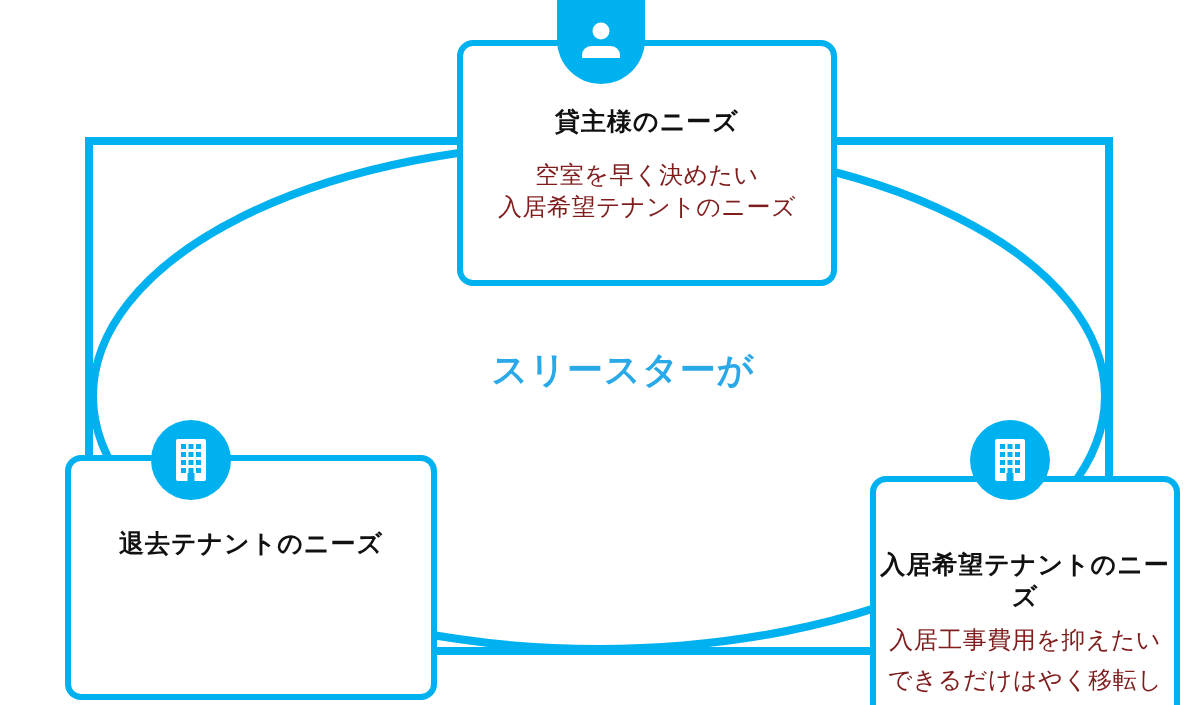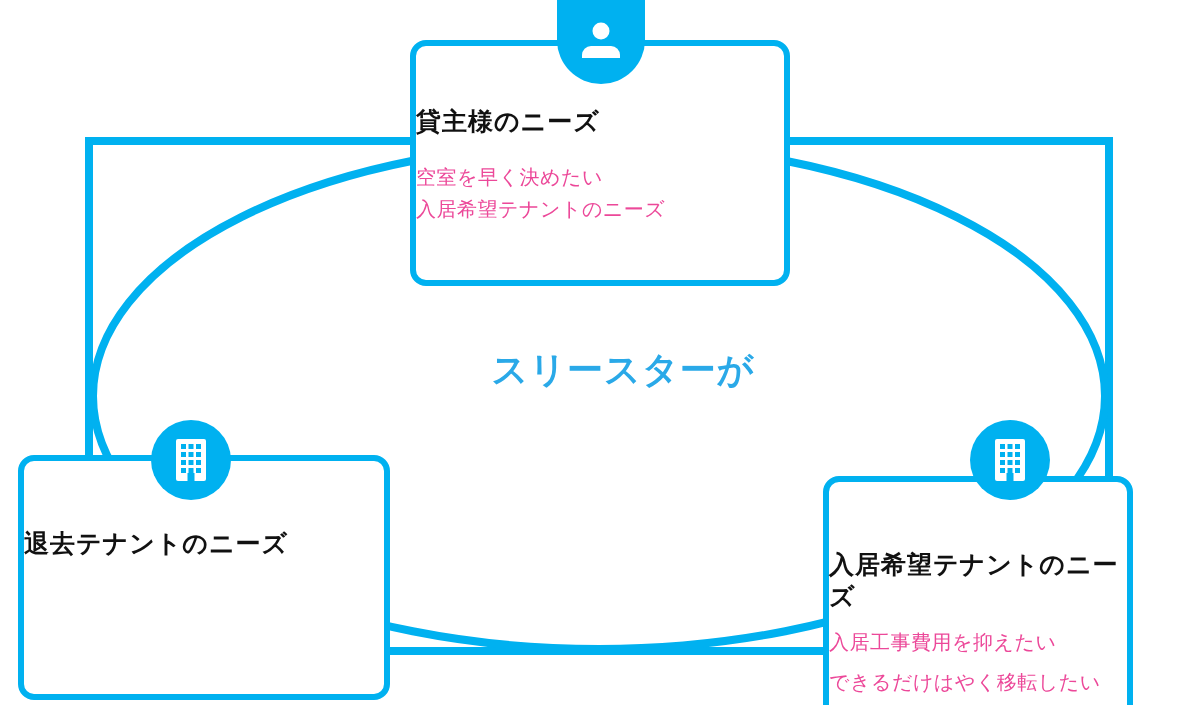--- a/index.html
+++ b/index.html
@@ -5,29 +5,29 @@
   html,body{margin:0;padding:0;background:#ffffff;}
   #canvas{
     position:relative;width:1200px;height:705px;overflow:hidden;background:#ffffff;
     font-family:"Liberation Sans","DejaVu Sans",sans-serif;
   }
   
   #bg-shapes{position:absolute;left:0;top:0;width:1200px;height:705px;}
   
   .card{
     position:absolute;background:#ffffff;border:6px solid #00b1f0;border-radius:16px;
-    box-sizing:border-box;text-align:left;
+    box-sizing:border-box;text-align:center;margin-left:47px;
   }
   .card-top{left:410px;top:40px;width:380px;height:246px;padding-top:59px;}
   .card-left{left:18px;top:455px;width:372px;height:245px;padding-top:66px;}
   .card-right{left:823px;top:476px;width:310px;height:245px;padding-top:66px;}
   .card-title{
     font-size:25px;font-weight:bold;color:#111111;line-height:32px;letter-spacing:1px;
   }
-  .card-needs{font-size:20px;color:#ec4899;letter-spacing:0.5px;}
+  .card-needs{font-size:24px;color:#7f1d1d;letter-spacing:0.5px;font-family:Liberation Mono, monospace;}
   .card-top .card-needs{margin-top:24px;line-height:32px;}
   .card-left .card-needs,.card-right .card-needs{margin-top:10px;line-height:40px;}
   
   .badge{position:absolute;}
   #badge-person{left:557px;top:0;width:88px;height:84px;}
   .circle-badge{
     width:80px;height:80px;border-radius:50%;background:#00b1f0;
     display:flex;align-items:center;justify-content:center;
   }
   #badge-building-left{left:151px;top:420px;}

